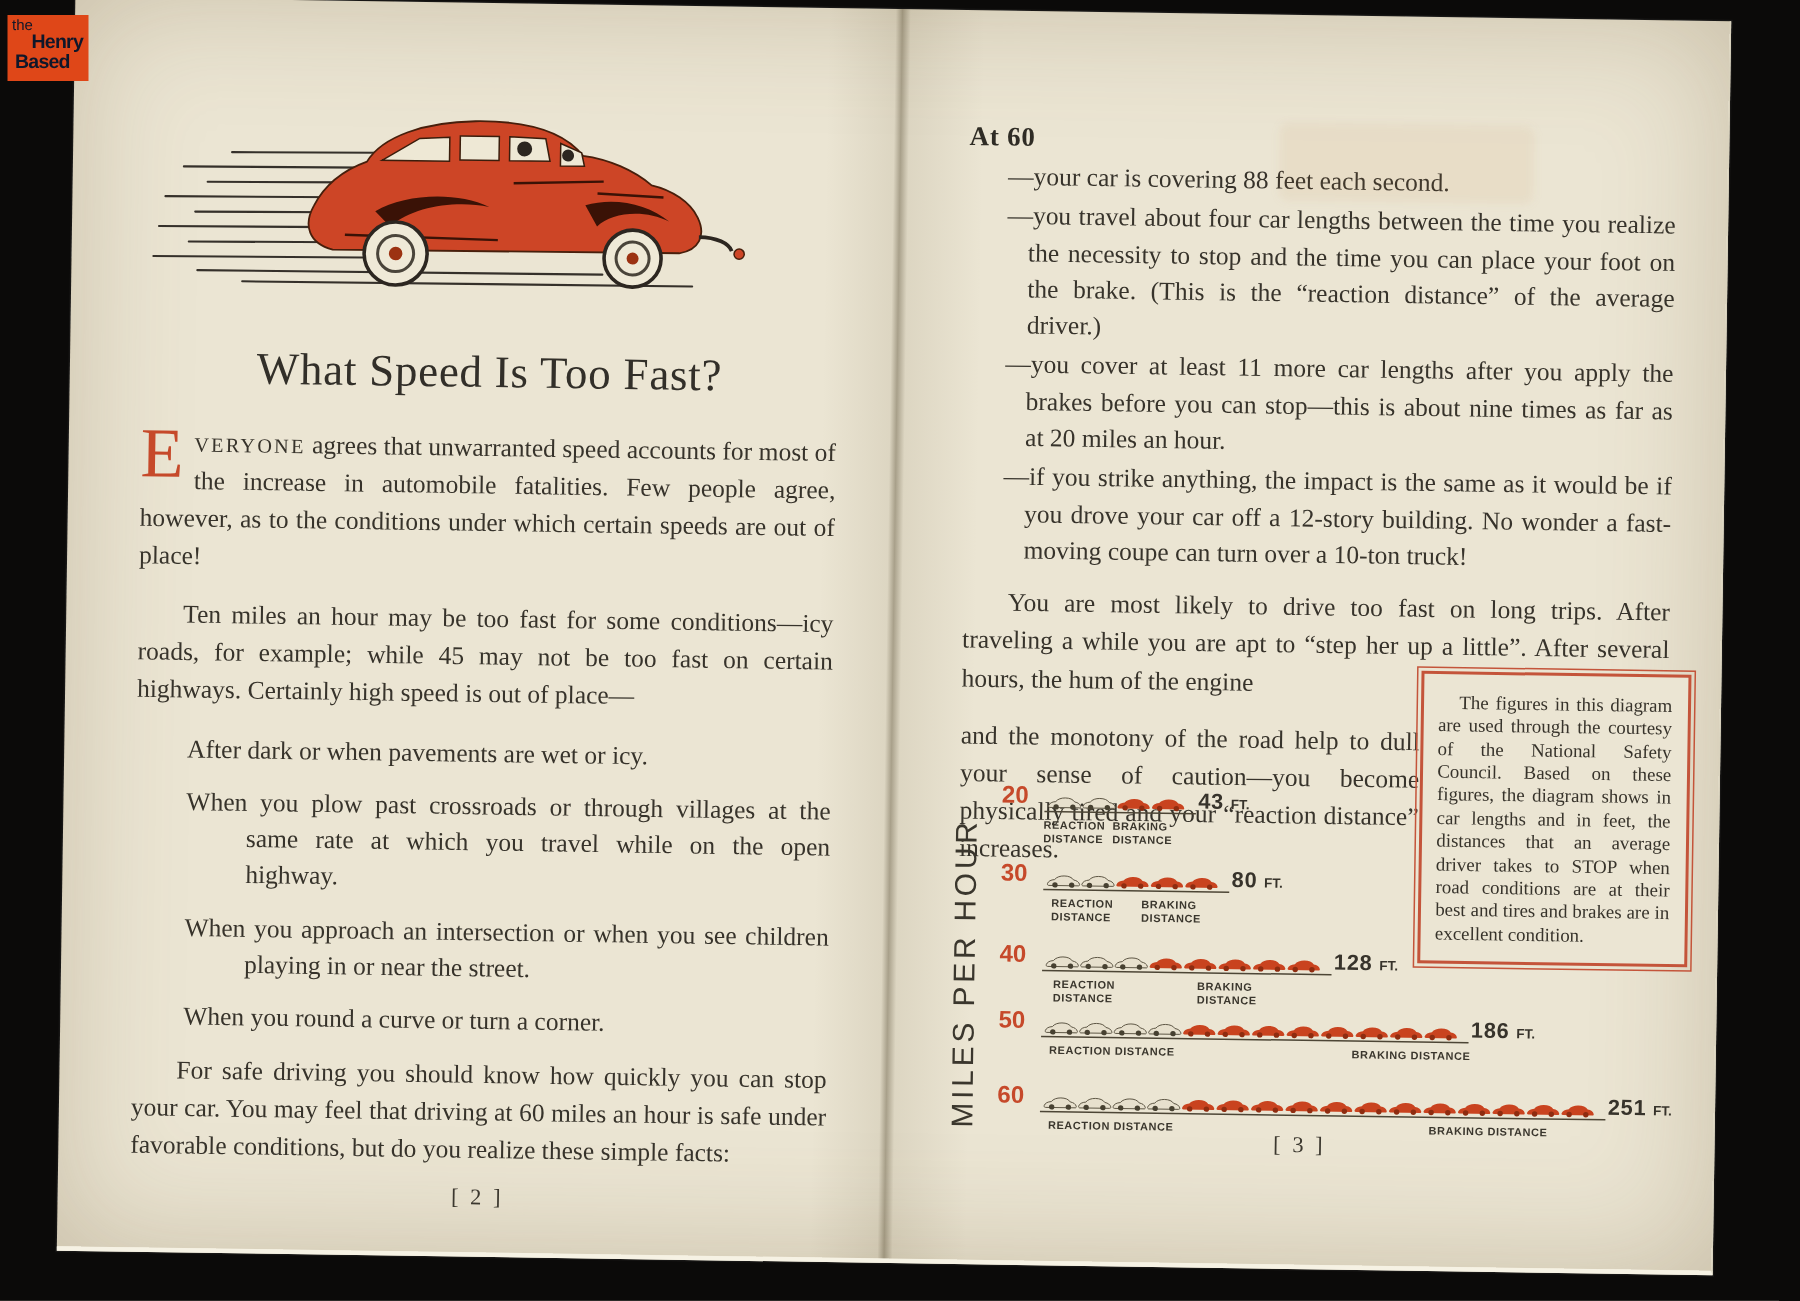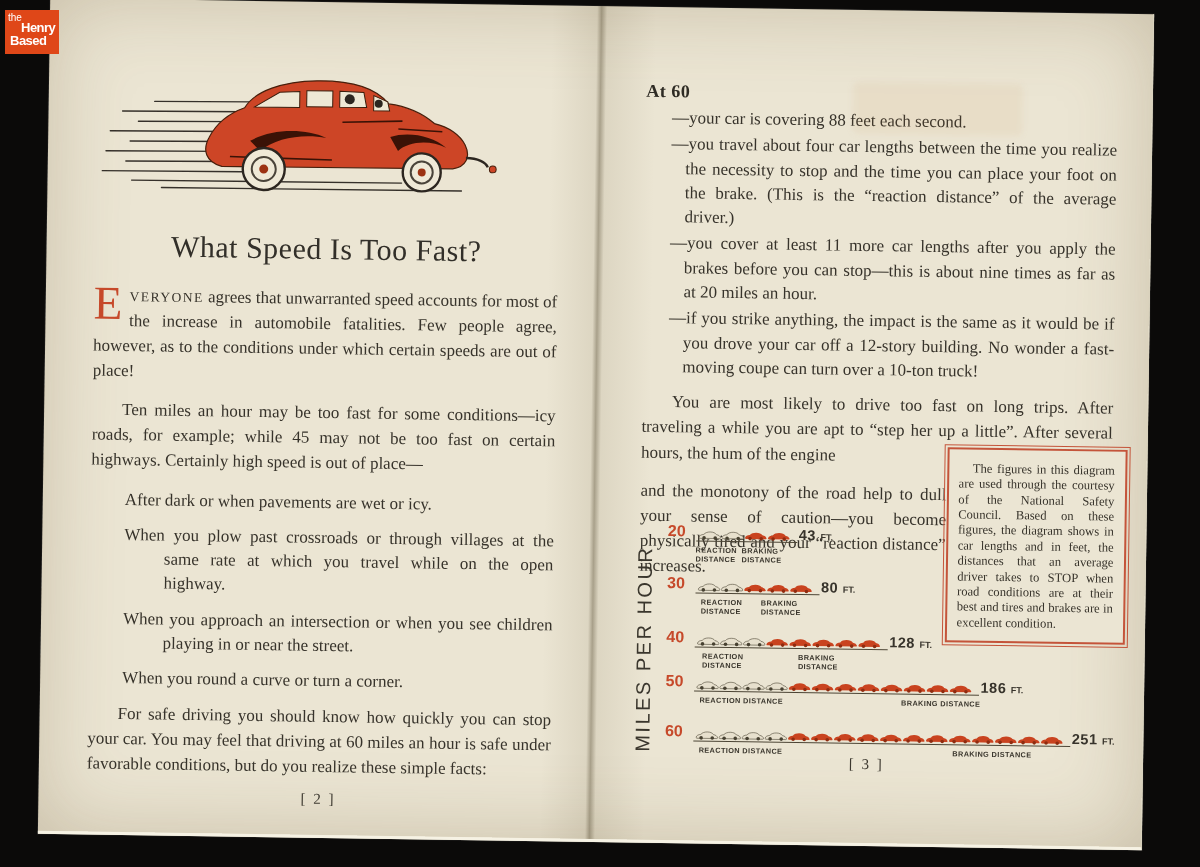--- a/index.html
+++ b/index.html
@@ -6,21 +6,21 @@
   html,body { background:#000; }
   .stage {
     position:relative; width:1200px; height:867px; overflow:hidden;
     background:#0b0a09;
     font-family:"Liberation Serif", serif;
     color:#37332b;
   }
   
   .hf-logo {
     position:absolute; left:5px; top:10px; width:54px; height:44px;
-    background:#df4718; z-index:5; color:#ffffff;
+    background:#df4718; z-index:5; color:#0f172a;
     font-family:"Liberation Sans", sans-serif; line-height:1;
     padding:3px 2px 0 3px;
   }
   .hf-logo .the { display:block; font-size:10px; font-weight:400; }
   .hf-logo .henry { display:block; font-size:13px; font-weight:700; margin-left:13px; margin-top:-2px; letter-spacing:-0.5px;}
   .hf-logo .ford { display:block; font-size:13px; font-weight:700; margin-left:2px; letter-spacing:-0.5px;}
   
   .booklet {
     position:absolute; left:44px; top:6px; width:1104px; height:836px;
     background:#ebe5d3;

